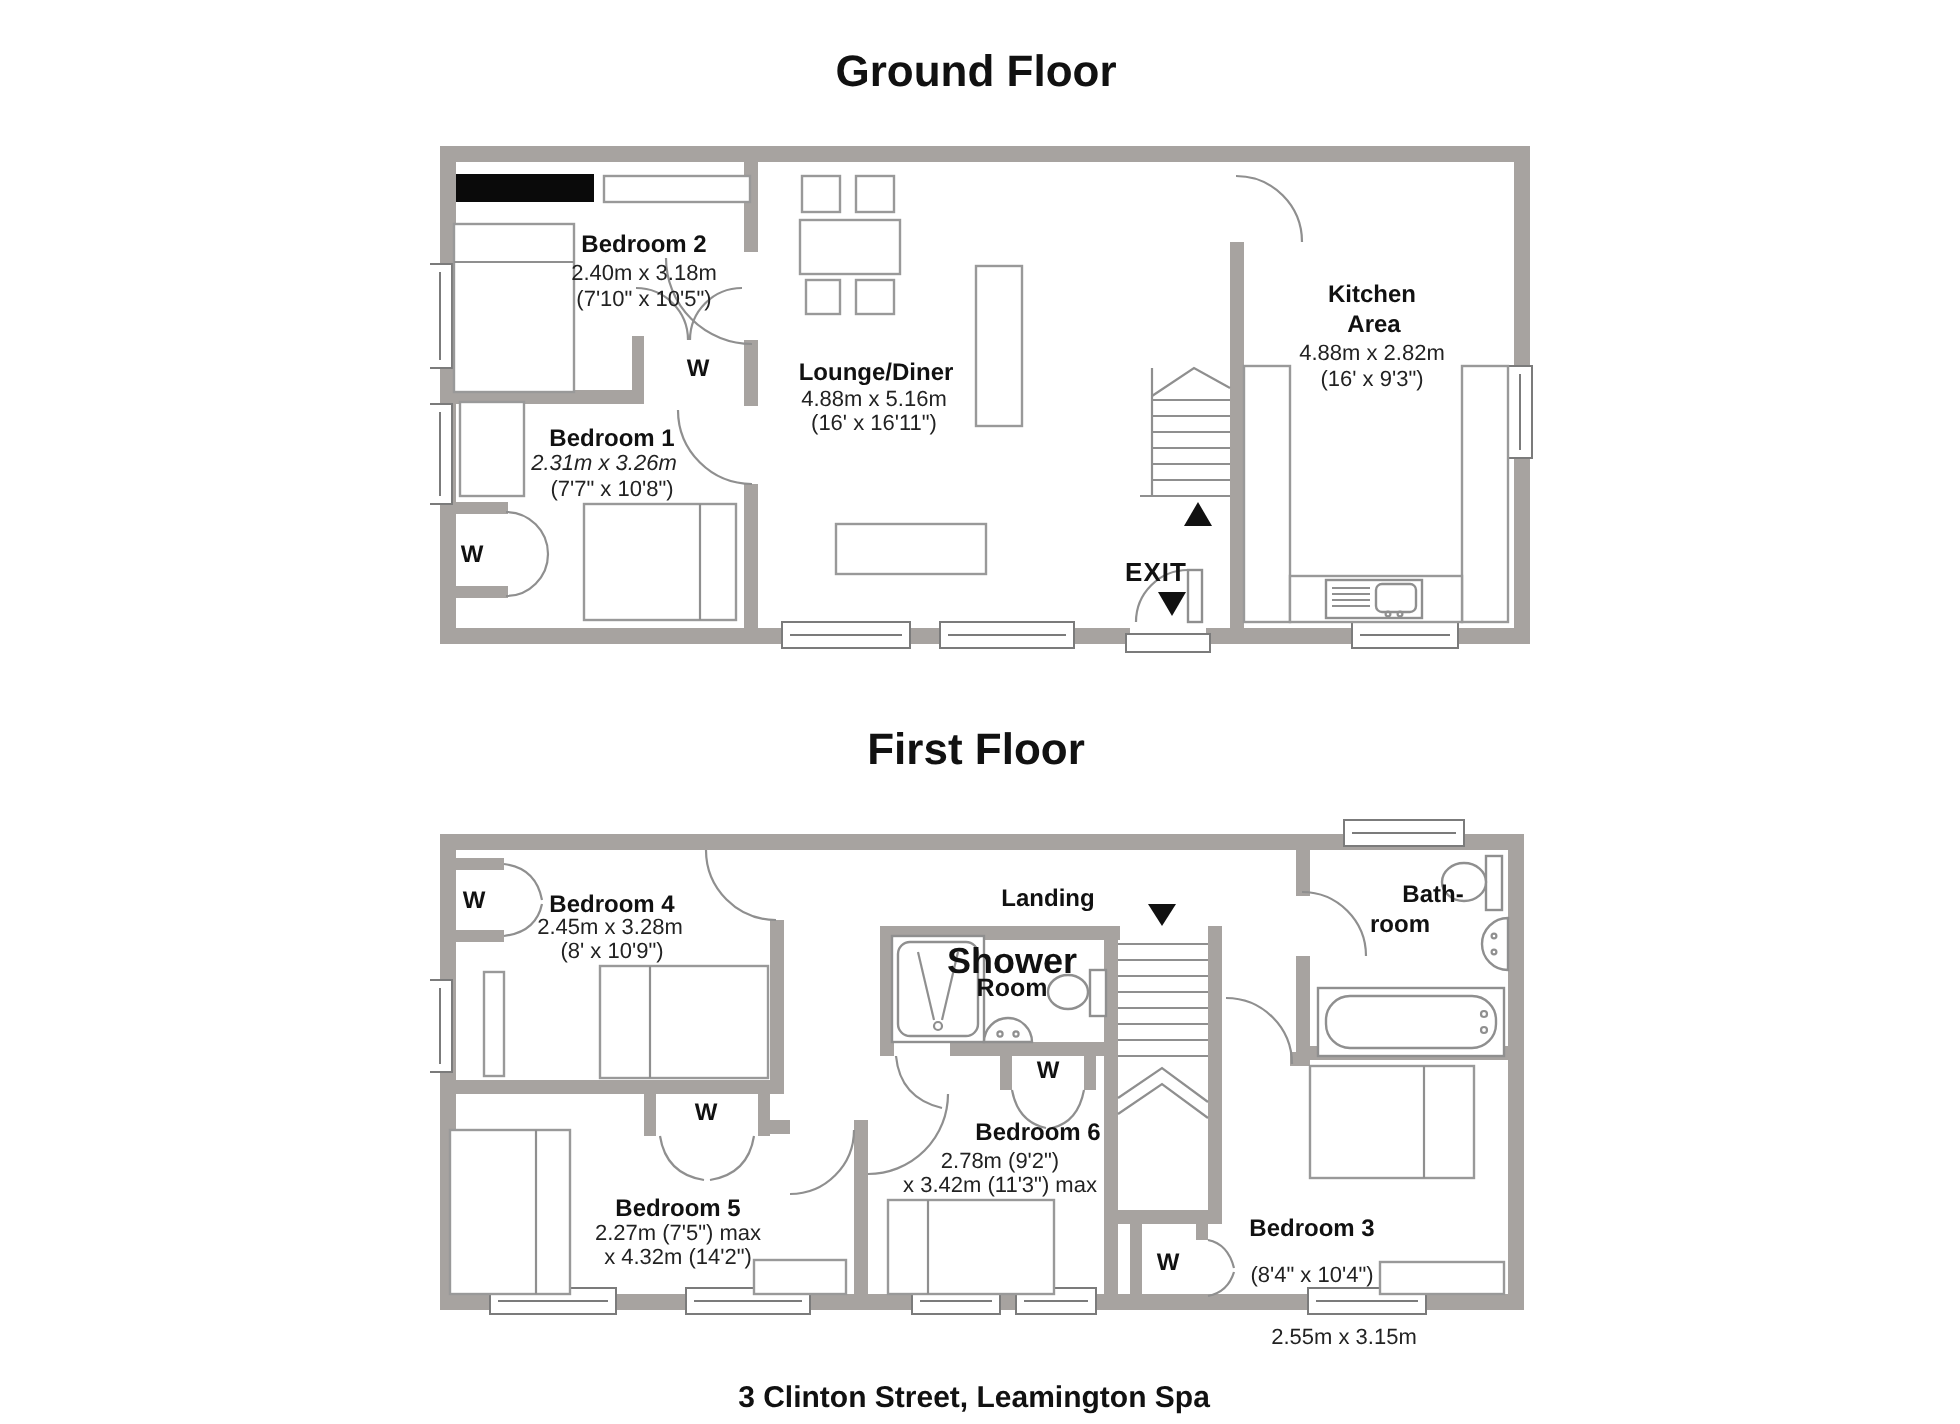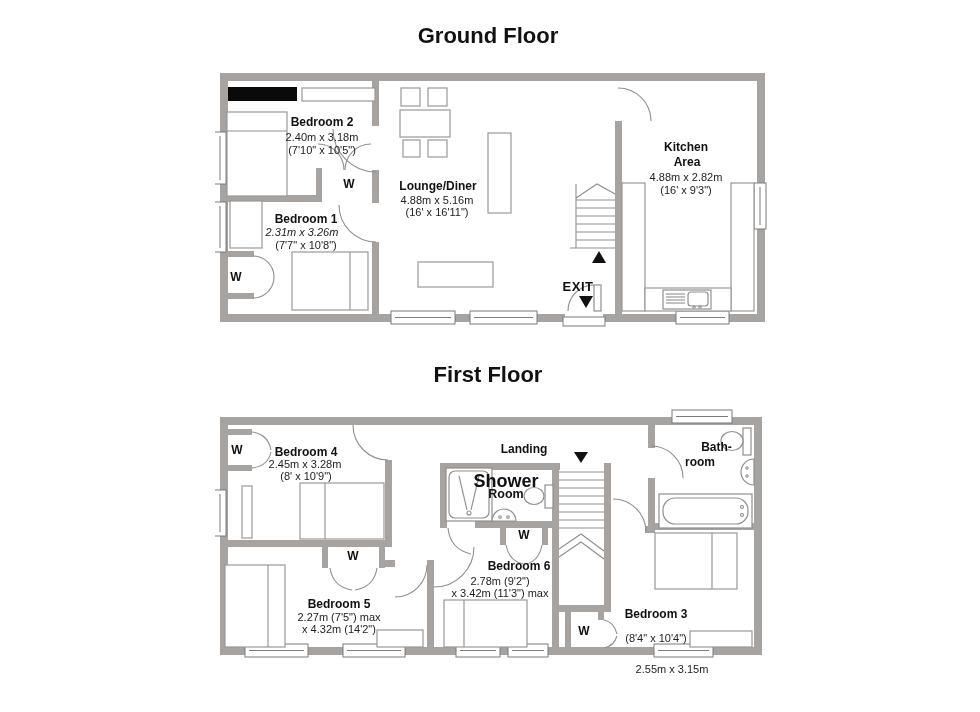--- a/index.html
+++ b/index.html
@@ -296,20 +296,21 @@
         <path class="arc" d="M 604 620 Q 614 622 617 634"></path>
         <path class="arc" d="M 604 648 Q 614 646 617 636"></path>
       </g>
       <path class="arc" d="M 613 499 A 33 33 0 0 1 646 532"></path>
       <path class="arc" d="M 651 446 A 32 32 0 0 1 683 478"></path>
     </g>
   </svg>
 
   <div class="lbl floor-title" style="left:488px;top:36px;">Ground Floor</div>
   <div class="lbl floor-title" style="left:488px;top:375px;">First Floor</div>
+  <div class="lbl caption" style="left:487px;top:699px;">3 Clinton Street, Leamington Spa</div>
 
   <div class="lbl room-name" style="left:322px;top:122px;">Bedroom 2</div>
   <div class="lbl room-dim" style="left:322px;top:137px;">2.40m x 3.18m</div>
   <div class="lbl room-dim" style="left:322px;top:150px;">(7'10" x 10'5")</div>
 
   <div class="lbl room-name" style="left:306px;top:219px;">Bedroom 1</div>
   <div class="lbl room-dim" style="left:302px;top:232px;font-style:italic;">2.31m x 3.26m</div>
   <div class="lbl room-dim" style="left:306px;top:245px;">(7'7" x 10'8")</div>
 
   <div class="lbl room-name" style="left:438px;top:186px;">Lounge/Diner</div>

